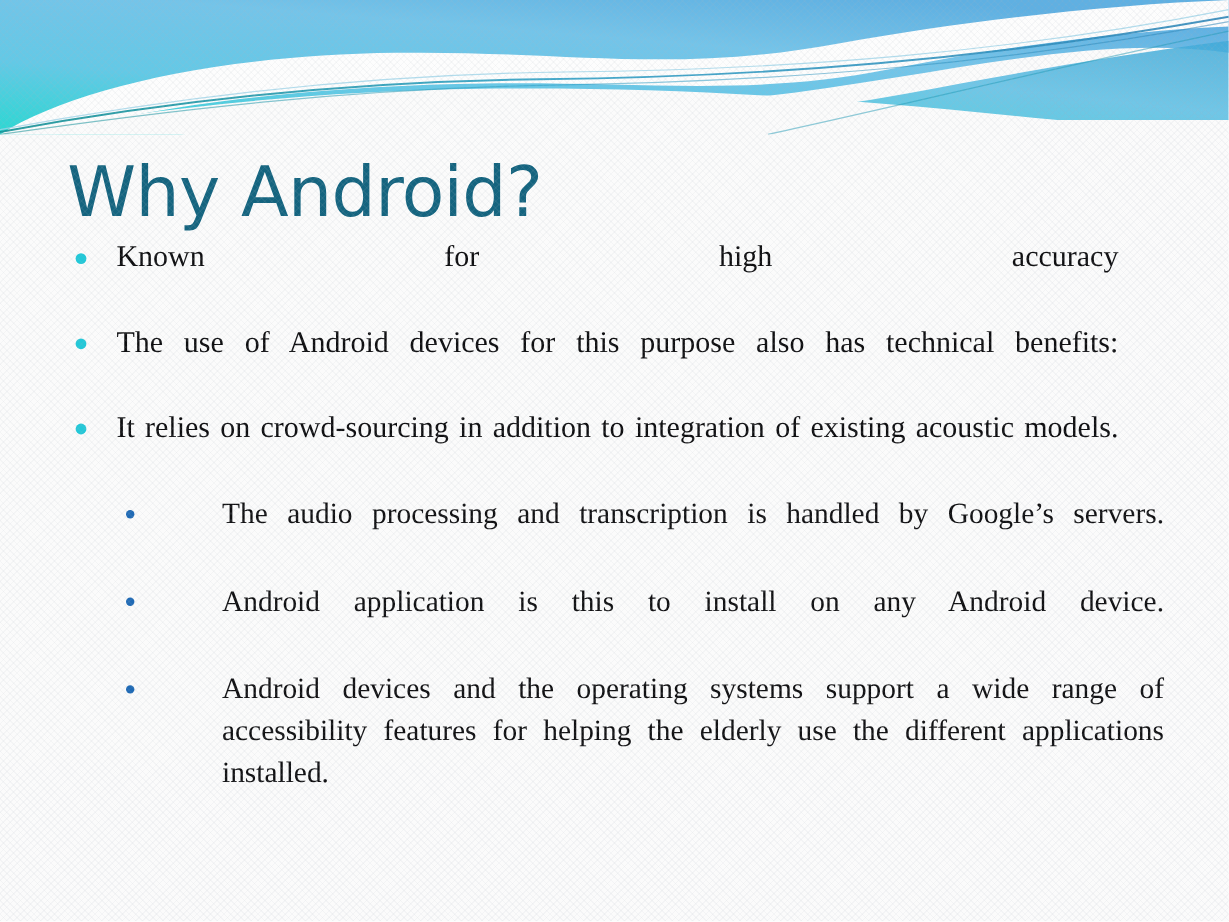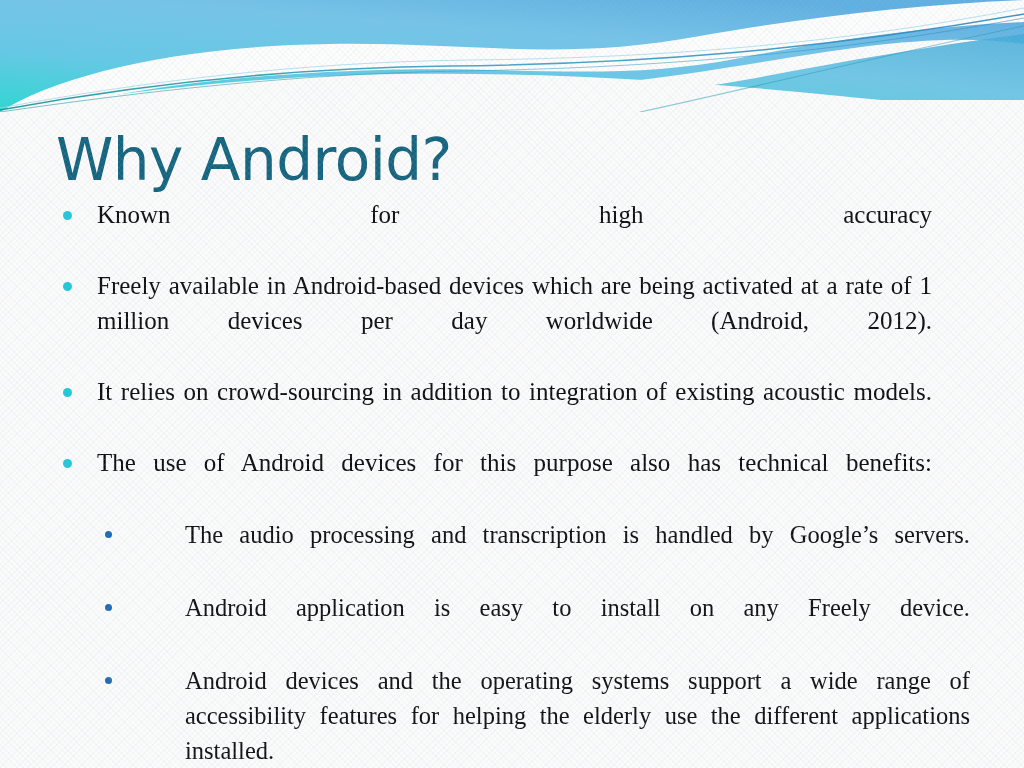--- a/index.html
+++ b/index.html
@@ -161,38 +161,35 @@
   </div>
 
   <div id="title">Why Android?</div>
 
   <div id="content">
 
     <p class="bullet-l1">
       <span class="dot"></span><span>Known for high accuracy</span>
     </p>
 
+
     <p class="bullet-l1">
-      <span class="dot"></span><span>Freely available in Android-based devices which are being activated at a rate of 1 million devices per day worldwide (Android, 2012).</span>
+      <span class="dot"></span><span>The use of Android devices for this purpose also has technical benefits:</span>
     </p>
 
     <p class="bullet-l1">
       <span class="dot"></span><span>It relies on crowd-sourcing in addition to integration of existing acoustic models.</span>
-    </p>
-
-    <p class="bullet-l1">
-      <span class="dot"></span><span>The use of Android devices for this purpose also has technical benefits:</span>
     </p>
 
     <p class="bullet-l2">
       <span class="dot"></span><span>The audio processing and transcription is handled by Google’s servers.</span>
     </p>
 
     <p class="bullet-l2">
-      <span class="dot"></span><span>Android application is easy to install on any Freely device.</span>
+      <span class="dot"></span><span>Android application is this to install on any Android device.</span>
     </p>
 
     <p class="bullet-l2">
       <span class="dot"></span><span>Android devices and the operating systems support a wide range of accessibility features for helping the elderly use the different applications installed.</span>
     </p>
 
   </div>
 
   <div id="texture"></div>
 </div>

